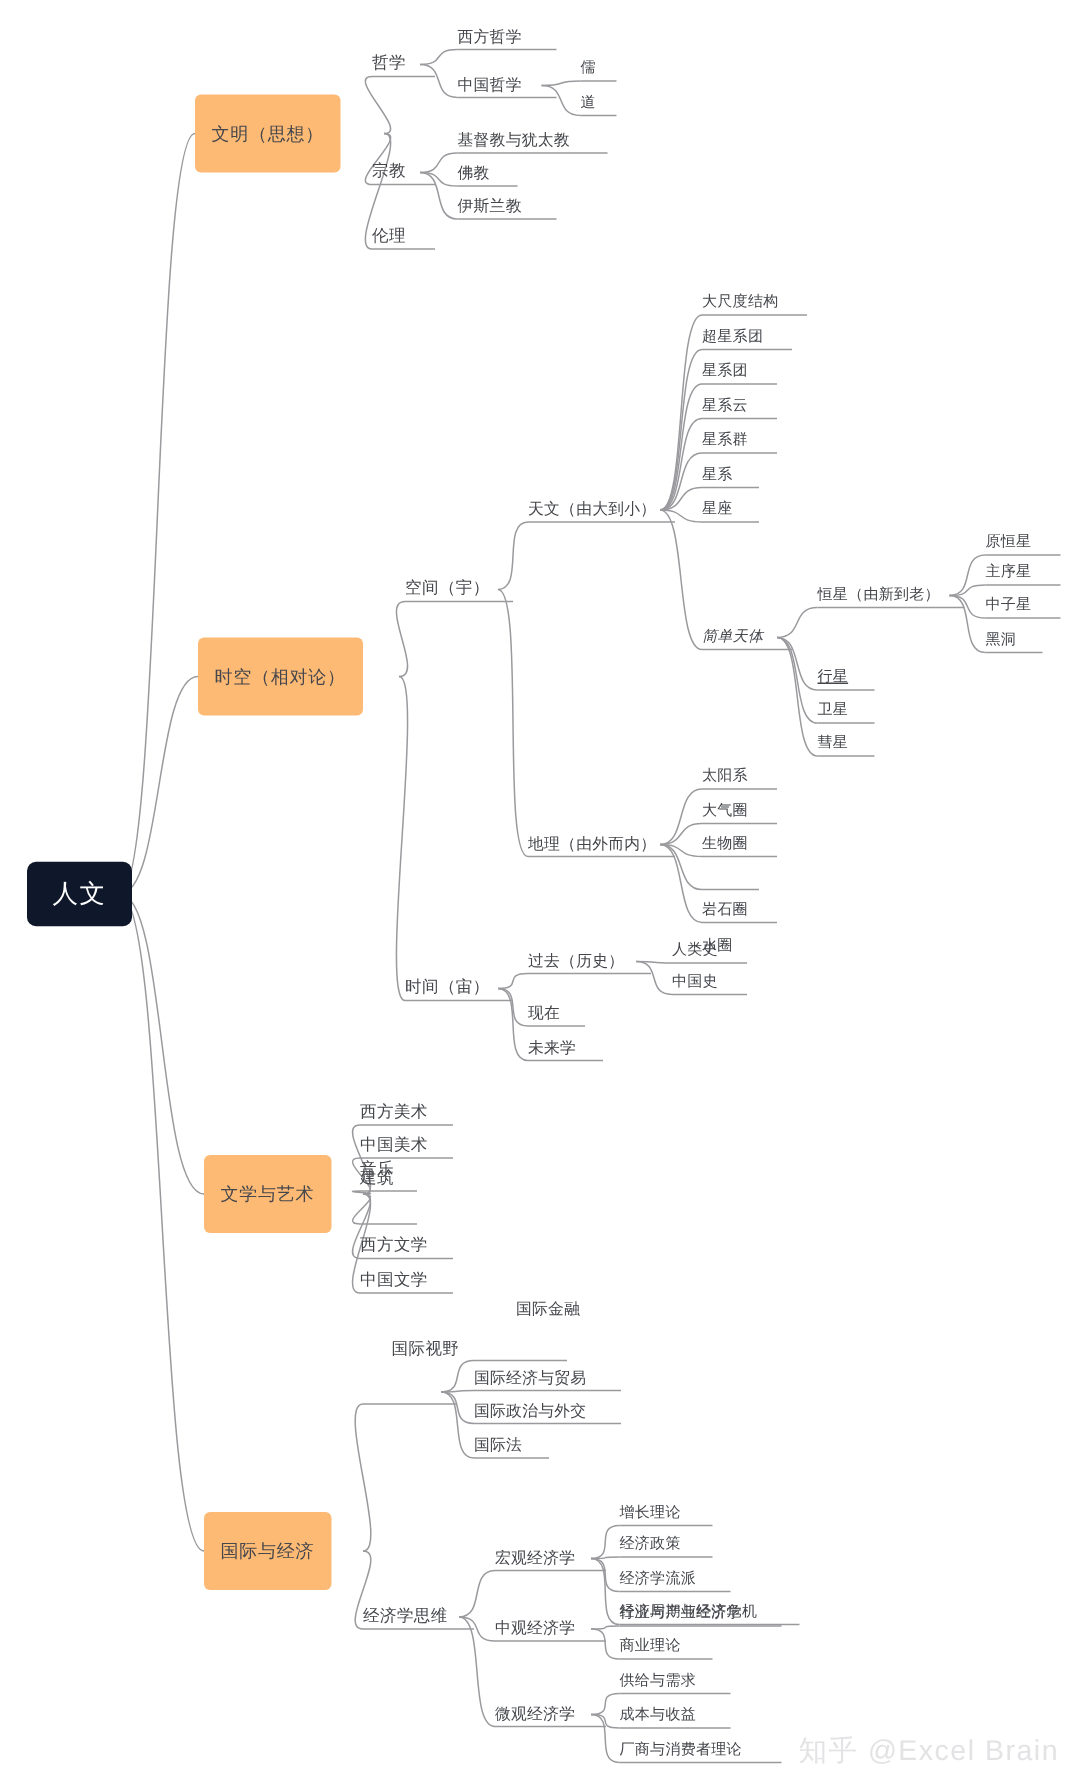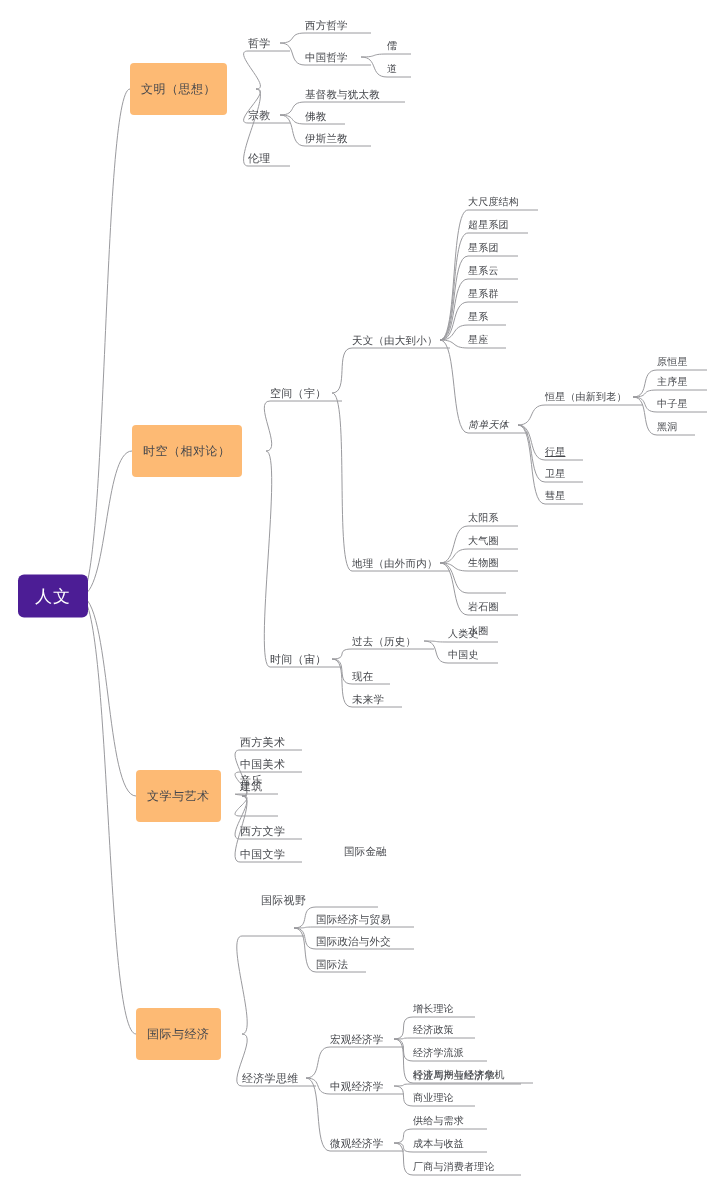--- a/index.html
+++ b/index.html
@@ -17,21 +17,21 @@
 
   .node{
     position:absolute;
     white-space:nowrap;
     color:#44464b;
     line-height:1;
     transform:translateY(-50%);
   }
   
   .node.root{
-    background:#4c1d95;
+    background:#0f172a;
     color:#ffffff;
     border-radius:6px;
     padding:13px 17px;
     font-size:17px;
     letter-spacing:1px;
     transform:translate(0,-50%);
   }
   
   .node.l1{
     background:#fdba74;
@@ -243,31 +243,32 @@
       <div class="node l3" style="left: 352px; top: 699px;"><span>未来学</span></div>
       <div class="node l1" style="left: 136px; top: 796px;"><span>文学与艺术</span></div>
       <div class="node l2" style="left: 240px; top: 742px;"><span>西方美术</span></div>
       <div class="node l2" style="left: 240px; top: 764px;"><span>中国美术</span></div>
       <div class="node l2" style="left: 240px; top: 786px;"><span>建筑</span></div>
       <div class="node l2" style="left: 240px; top: 780px;"><span>音乐</span></div>
       <div class="node l2" style="left: 240px; top: 831px;"><span>西方文学</span></div>
       <div class="node l2" style="left: 240px; top: 854px;"><span>中国文学</span></div>
       <div class="node l1" style="left: 136px; top: 1034px;"><span>国际与经济</span></div>
       <div class="node l2" style="left: 242px; top: 900px; margin-left: 19px;"><span>国际视野</span></div>
-      <div class="node l3" style="left: 316px; top: 851px; padding-left: 28px;"><span>国际金融</span></div>
+      <div class="node l3" style="left: 316px; top: 873px; padding-left: 28px;"><span>国际金融</span></div>
       <div class="node l3" style="left: 316px; top: 919px;"><span>国际经济与贸易</span></div>
       <div class="node l3" style="left: 316px; top: 941px;"><span>国际政治与外交</span></div>
       <div class="node l3" style="left: 316px; top: 964px;"><span>国际法</span></div>
       <div class="node l2" style="left: 242px; top: 1078px;"><span>经济学思维</span></div>
       <div class="node l3" style="left: 330px; top: 1039px;"><span>宏观经济学</span></div>
       <div class="node l4" style="left: 413px; top: 1009px;"><span>增长理论</span></div>
       <div class="node l4" style="left: 413px; top: 1030px;"><span>经济政策</span></div>
       <div class="node l4" style="left: 413px; top: 1053px;"><span>经济学流派</span></div>
       <div class="node l4" style="left: 413px; top: 1075px;"><span>经济周期与经济危机</span></div>
       <div class="node l3" style="left: 330px; top: 1086px;"><span>中观经济学</span></div>
       <div class="node l4" style="left: 413px; top: 1076px;"><span>行业与产业经济学</span></div>
       <div class="node l4" style="left: 413px; top: 1098px;"><span>商业理论</span></div>
       <div class="node l3" style="left: 330px; top: 1143px;"><span>微观经济学</span></div>
       <div class="node l4" style="left: 413px; top: 1121px;"><span>供给与需求</span></div>
       <div class="node l4" style="left: 413px; top: 1144px;"><span>成本与收益</span></div>
       <div class="node l4" style="left: 413px; top: 1167px;"><span>厂商与消费者理论</span></div>
     </div>
+  <div class="watermark">知乎 @Excel Brain</div>
 </div>
 
 </body></html>

